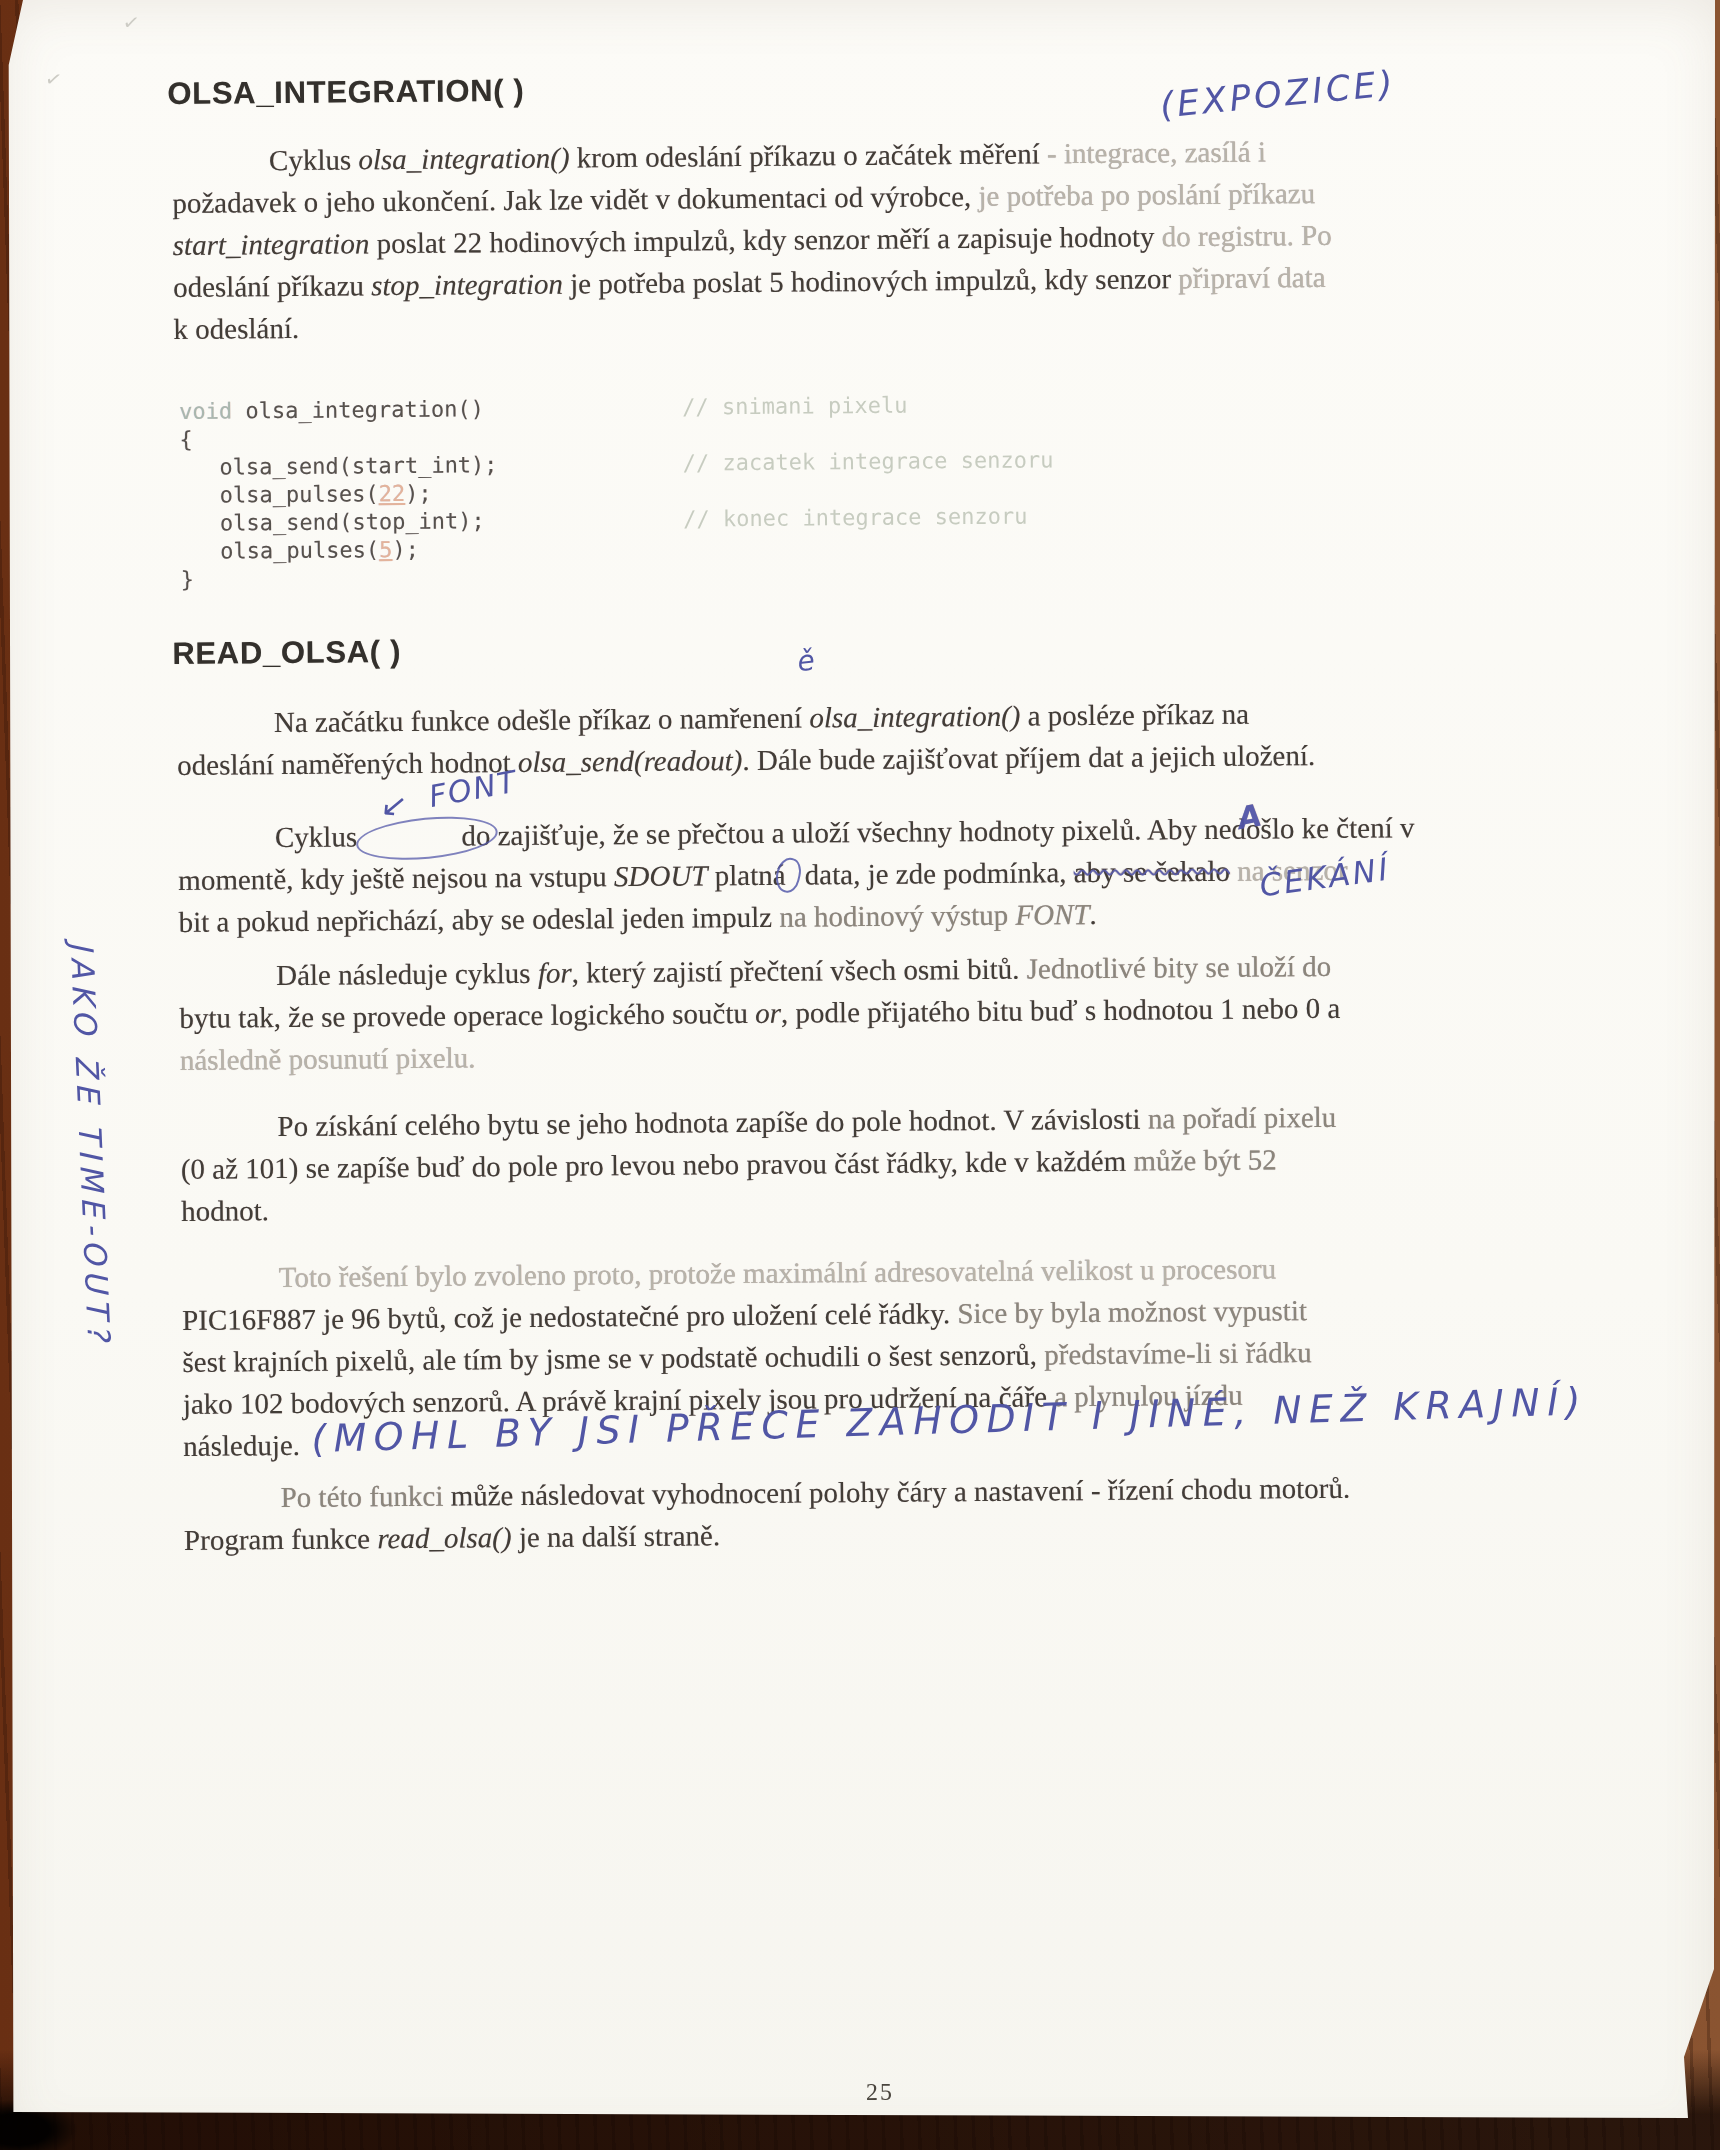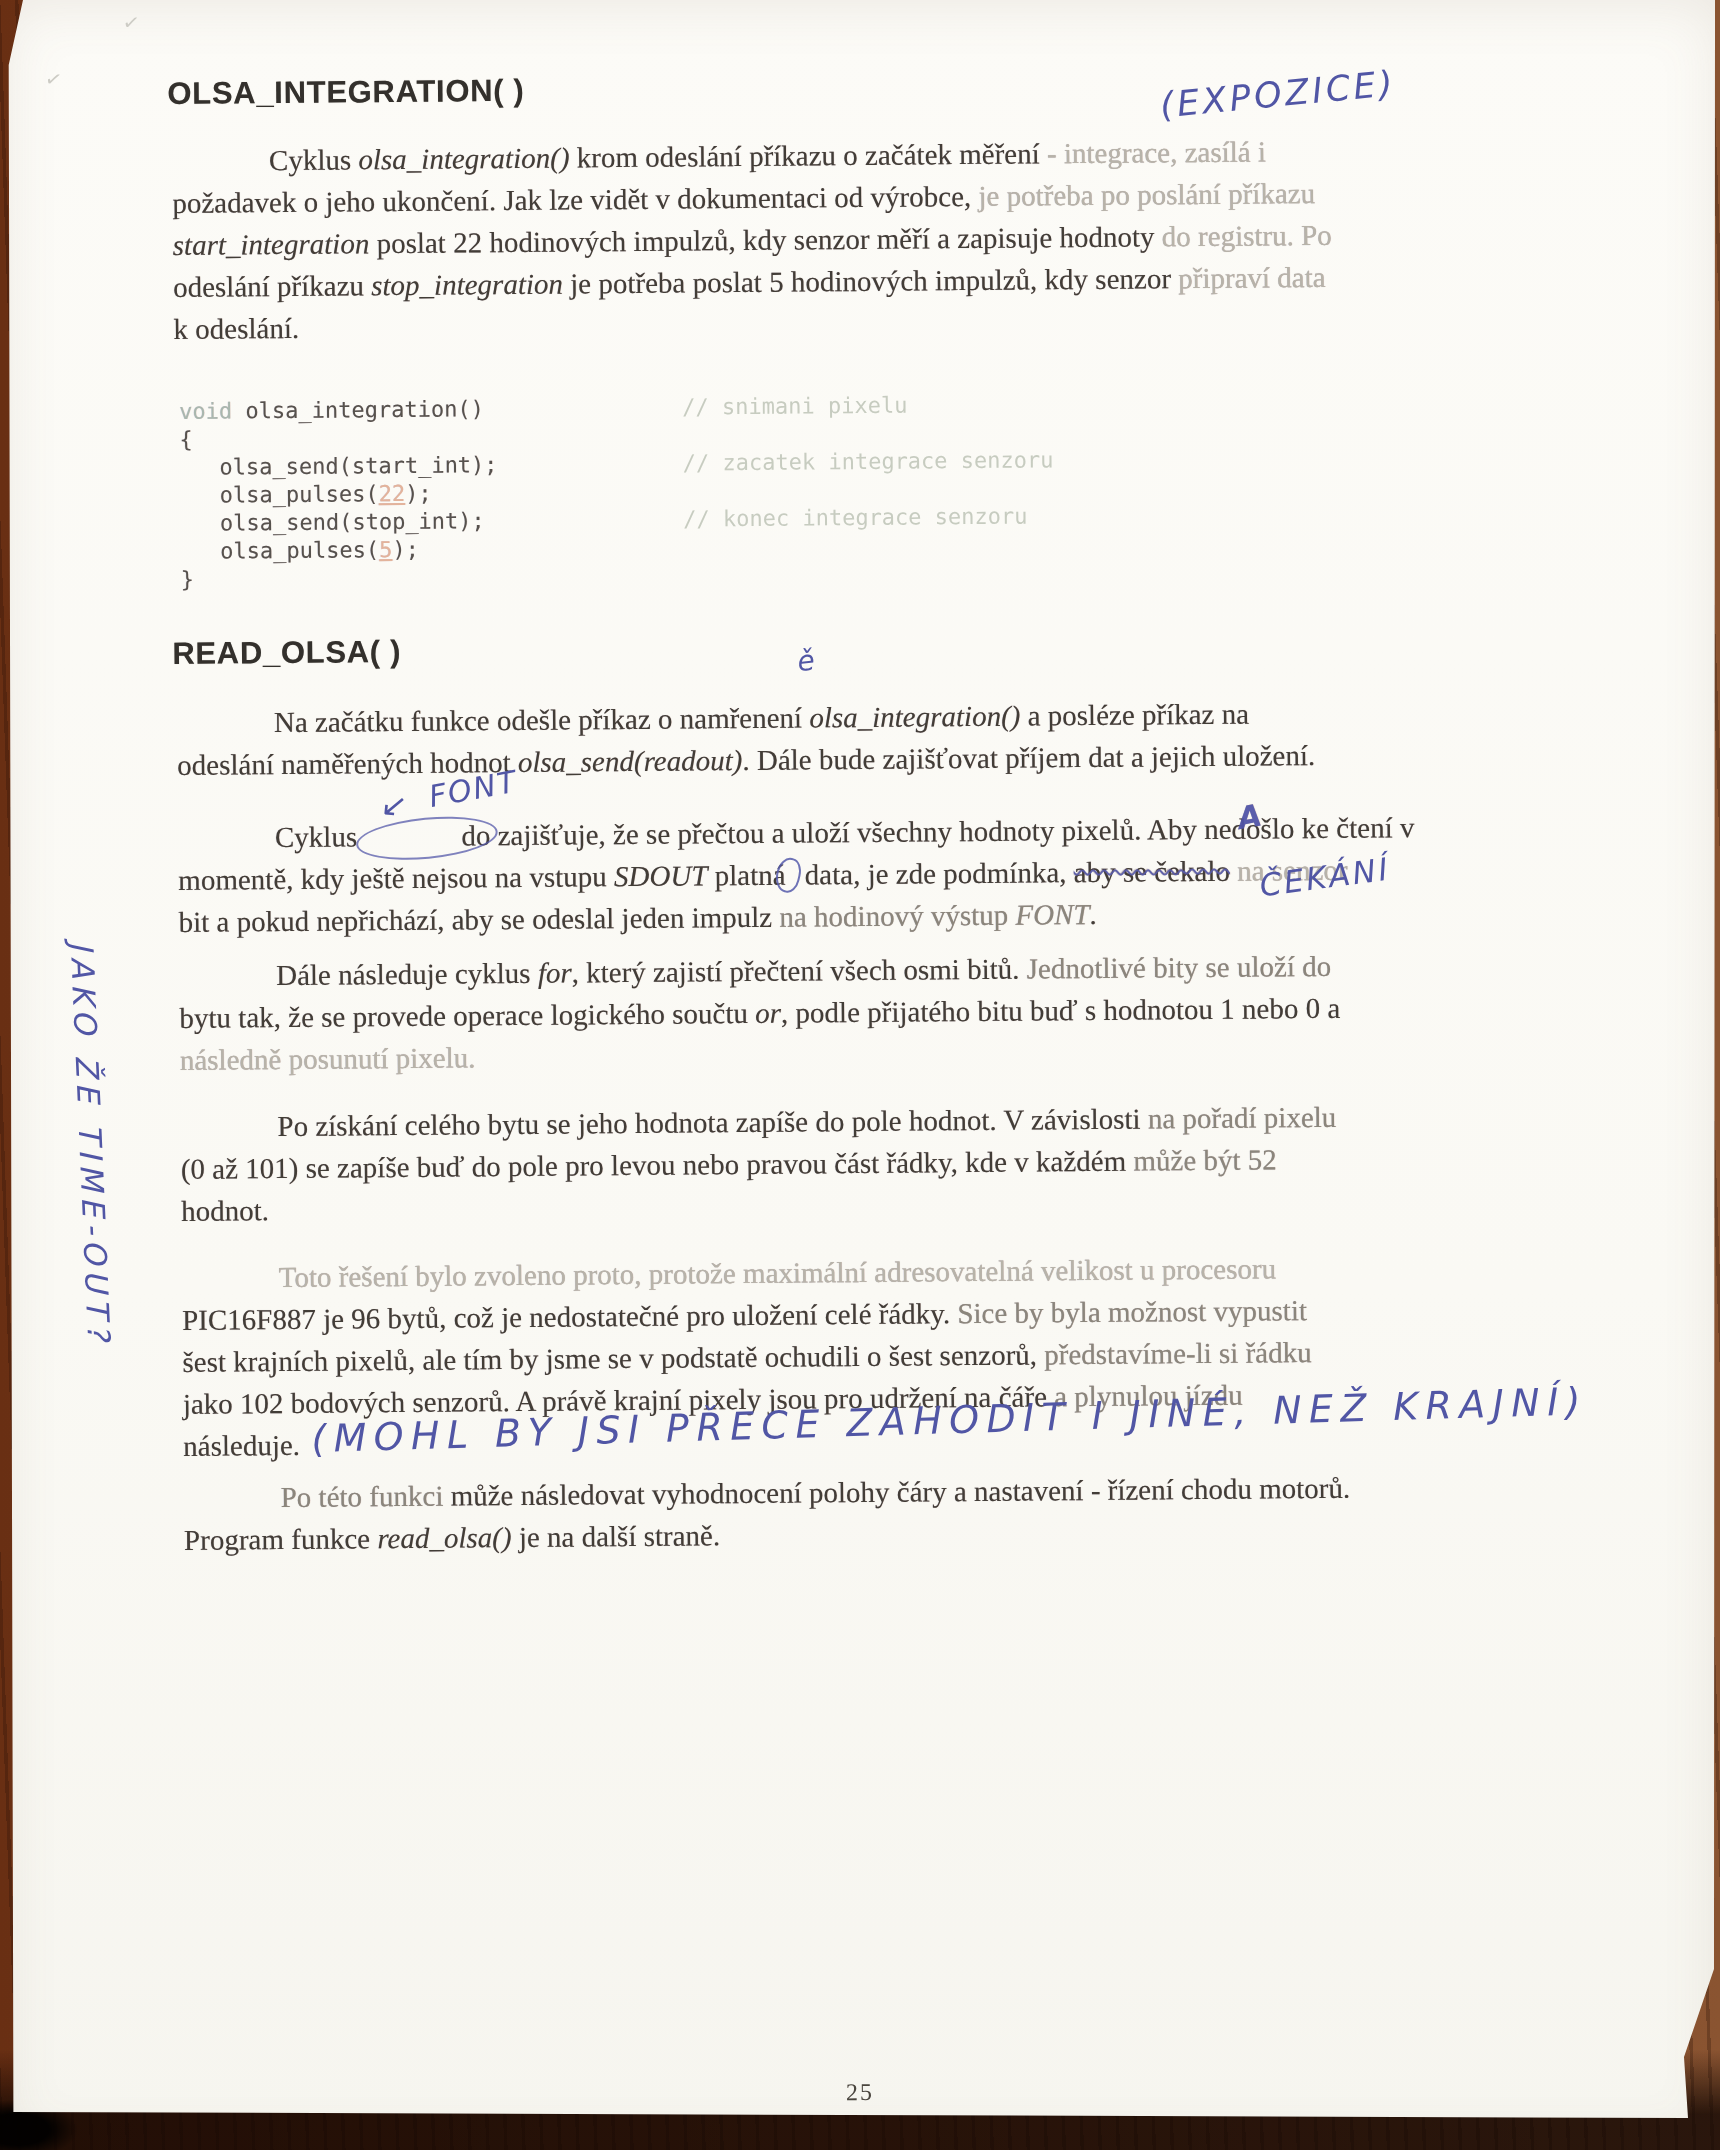--- a/index.html
+++ b/index.html
@@ -64,21 +64,21 @@
     color:#5156a5;white-space:nowrap;
   }
   #expozice{left:1168px;top:78px;font-size:35px;letter-spacing:3.4px;transform:rotate(-5deg);}
   #emark{left:801px;top:644px;font-size:28px;transform:rotate(-6deg);}
   #fontnote{left:431px;top:768px;font-size:30px;letter-spacing:2px;transform:rotate(-10deg);}
   #fontarrow{left:383px;top:782px;font-size:32px;transform:rotate(6deg);font-style:normal;}
   #cekani{left:1261px;top:863px;font-size:31px;letter-spacing:2.7px;transform:rotate(-7deg);}
   #mohl{left:308px;top:1399px;font-size:38px;letter-spacing:7.4px;transform:rotate(-1.2deg);}
   #marginnote{left:101px;top:938px;font-size:31px;letter-spacing:6px;transform-origin:0 0;transform:rotate(88deg) skewX(-4deg);}
   #pagenum{
-    position:absolute;left:837px;top:2079px;
+    position:absolute;left:857px;top:2079px;
     font-family:"Liberation Serif",serif;font-size:24px;letter-spacing:2px;color:#4a453e;
   }
   .check{position:absolute;color:#cdccc5;font-size:20px;font-family:"DejaVu Sans",sans-serif;}
   #check1{left:132px;top:4px;transform:rotate(8deg);}
   #check2{left:54px;top:60px;transform:rotate(12deg);}
 </style>
 </head>
 <body>
 
 <div class="page">

